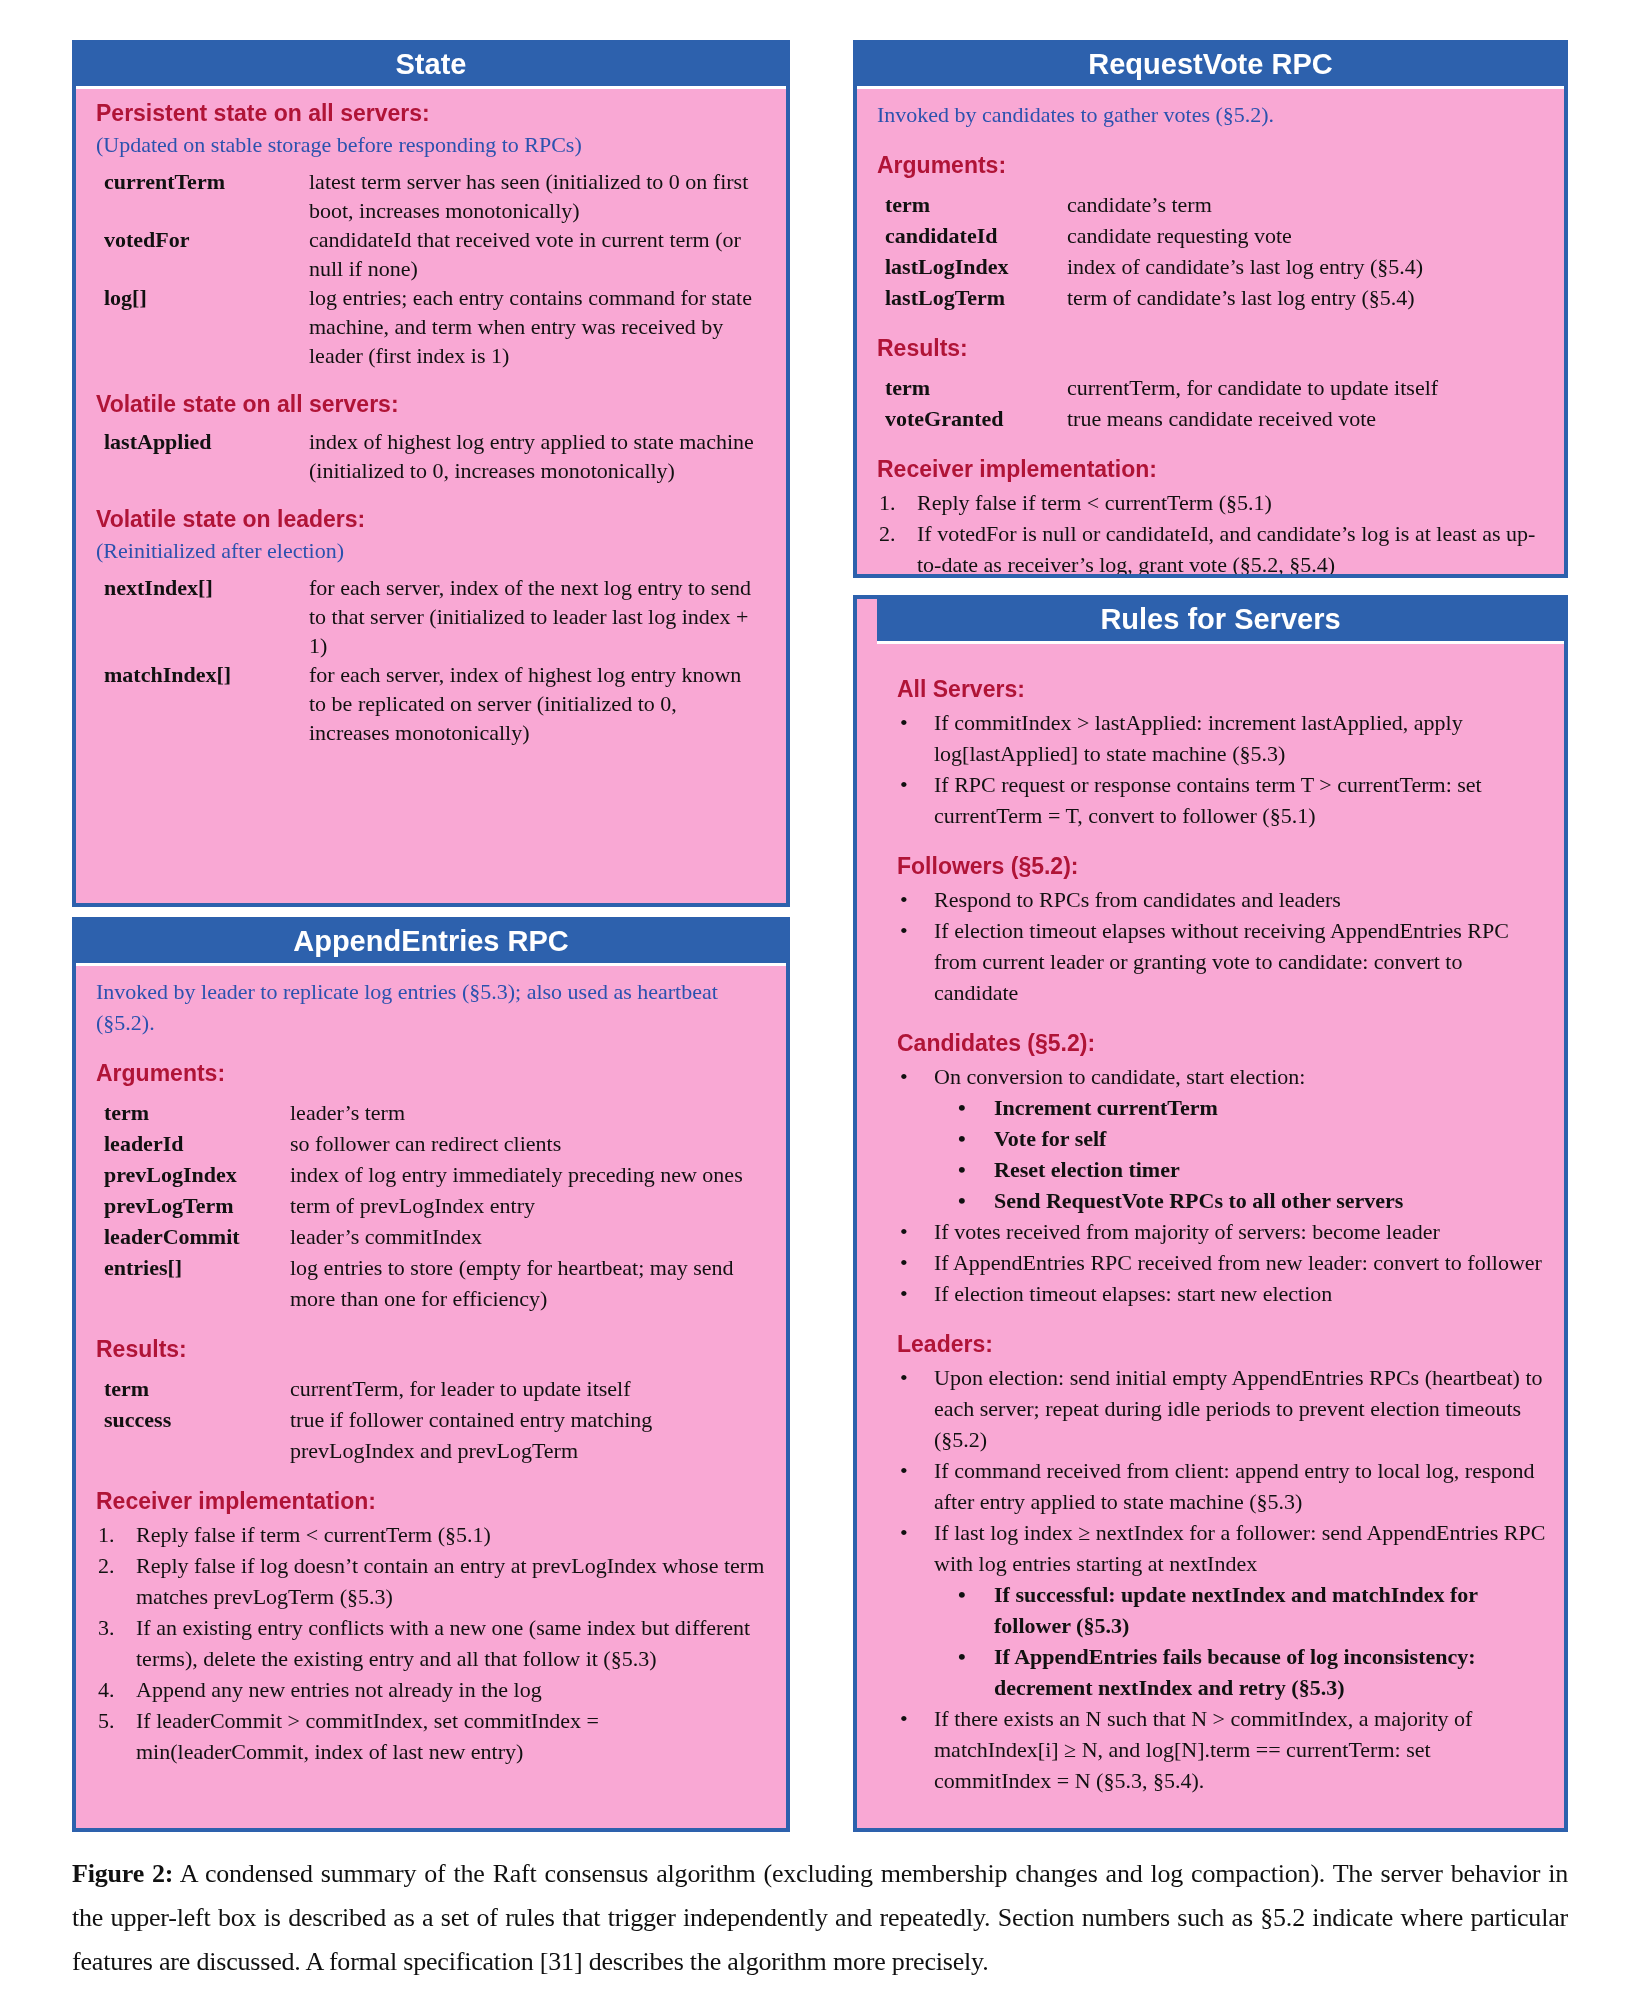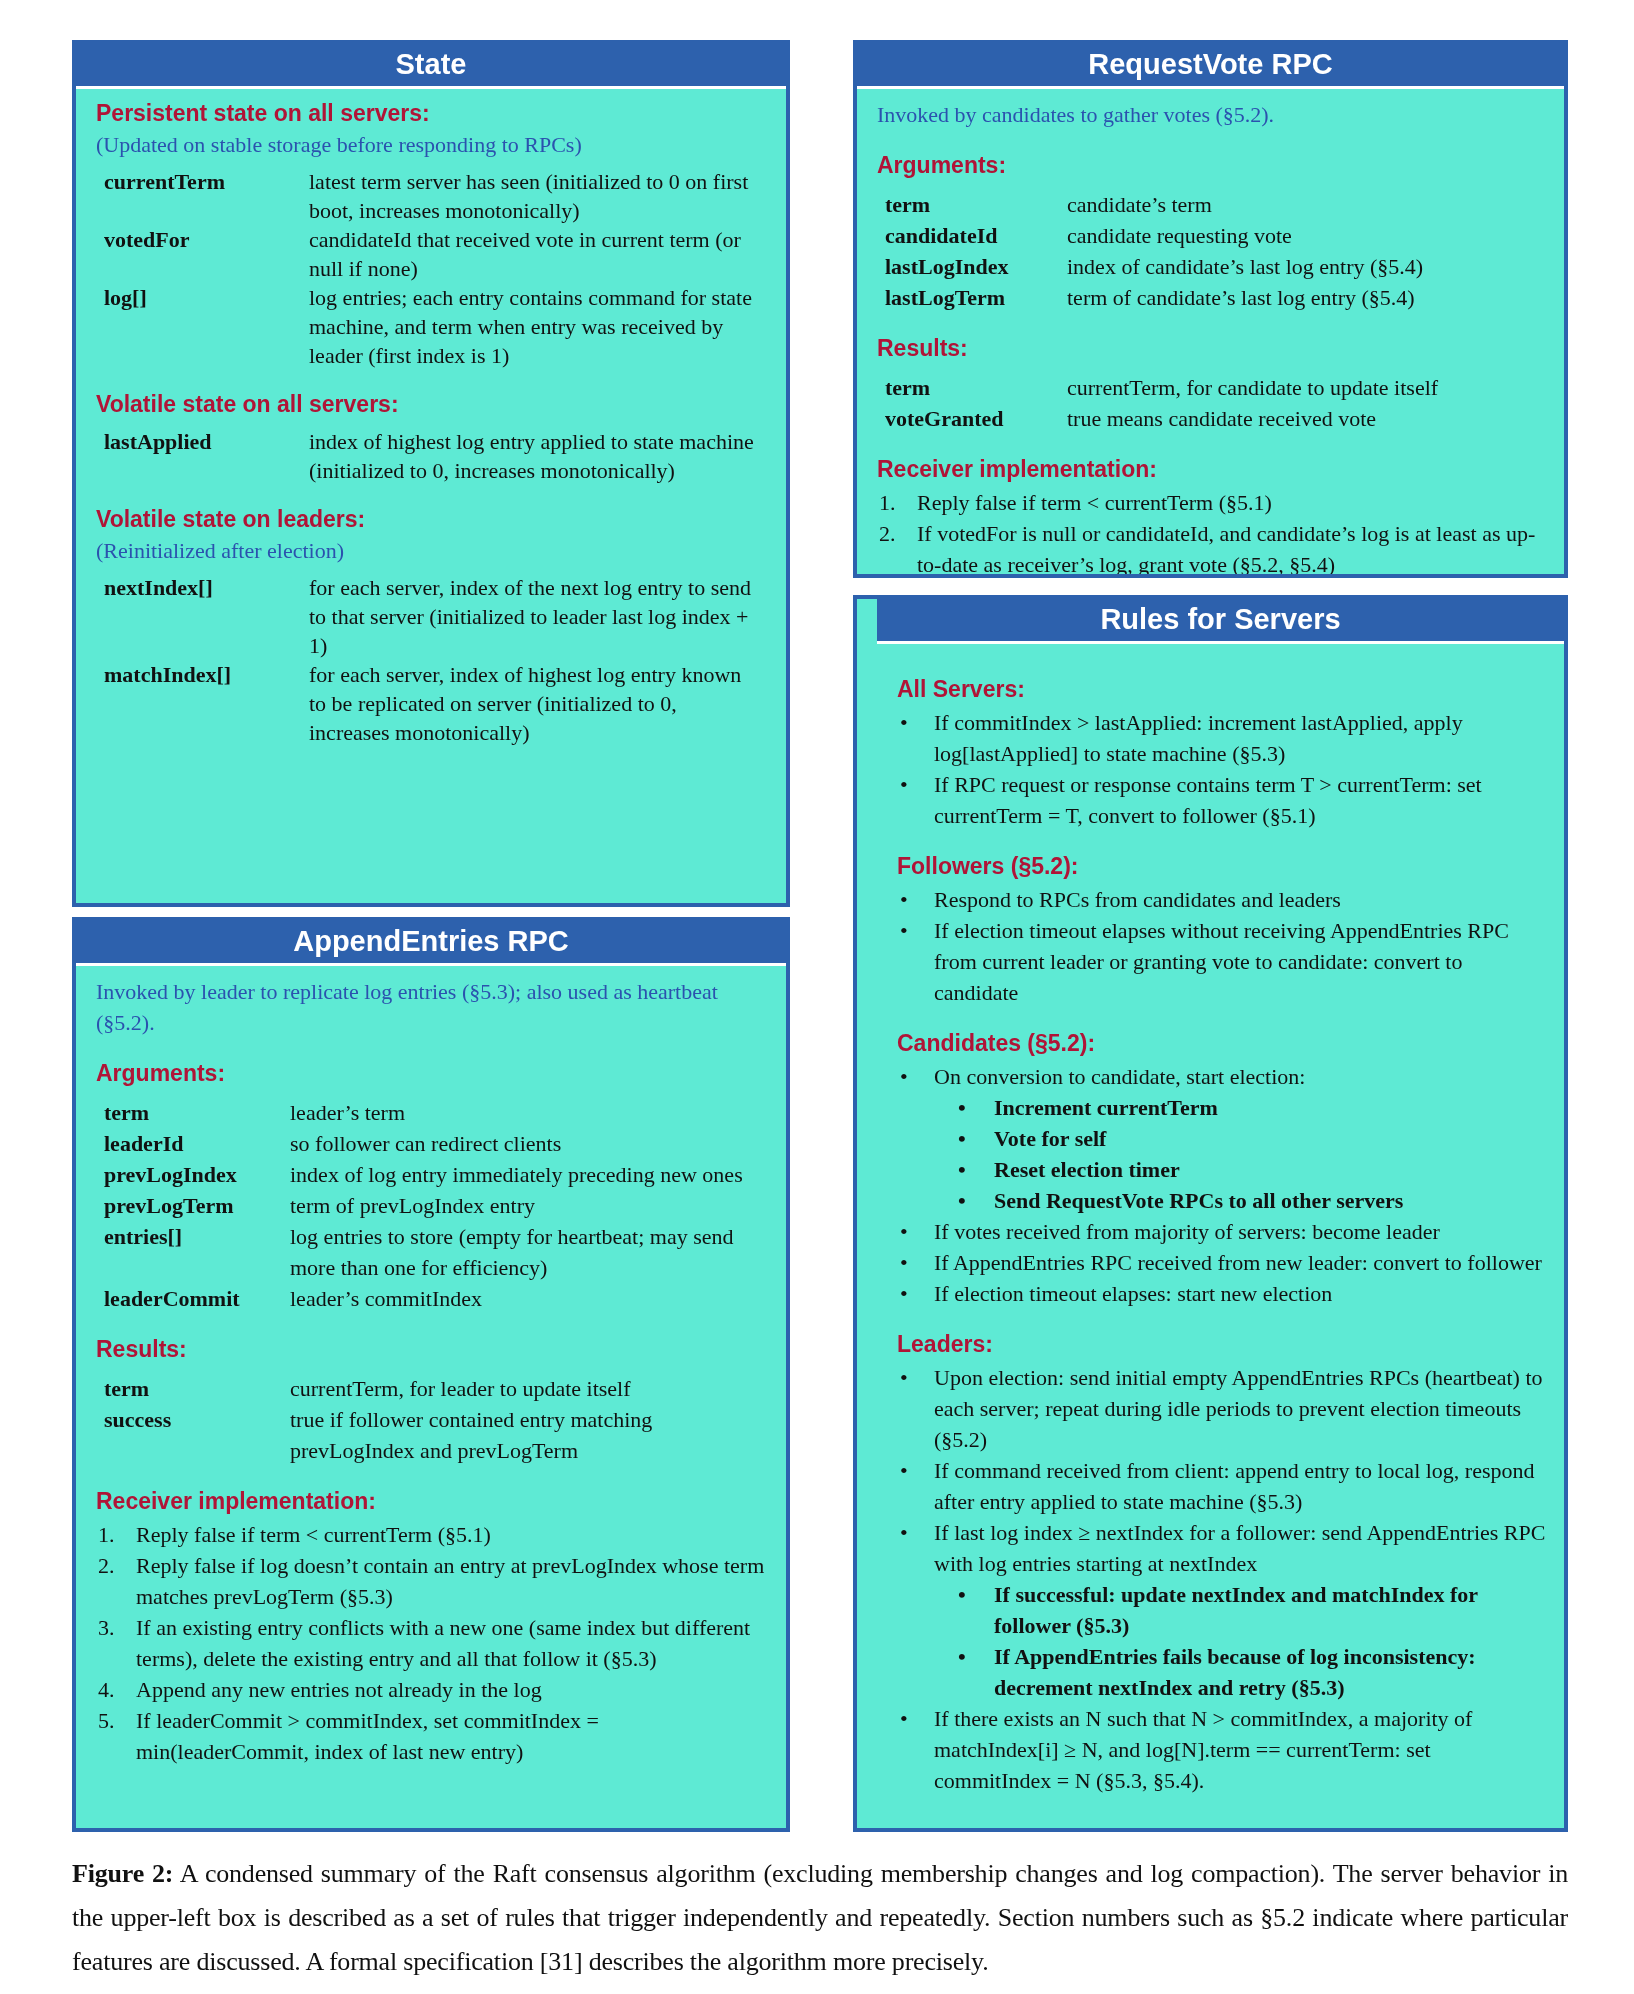--- a/index.html
+++ b/index.html
@@ -1,18 +1,18 @@
 <!DOCTYPE html>
 <html style="--box_blue: #2d61ad; --heading_red: #b01437; --note_blue: #2b52ae; --body_text: #111111;"><head>
 <meta charset="utf-8">
 <style>
   html,body{margin:0;padding:0;background:#ffffff;}
   .page{position:relative;width:1634px;height:1994px;background:#ffffff;overflow:hidden;
         font-family:"Liberation Serif",serif;color:#111;}
-  .box{position:absolute;border:4px solid var(--box_blue);background:#5eead4;box-sizing:border-box;overflow:hidden;}
+  .box{position:absolute;border:4px solid var(--box_blue);background:#f9a8d4;box-sizing:border-box;overflow:hidden;}
   .box-header{background:var(--box_blue);color:#ffffff;font-family:"Liberation Sans",sans-serif;
         font-weight:bold;font-size:29px;line-height:31px;text-align:center;padding:5px 0 6px 0;
         border-bottom:3px solid #ffffff;}
   .box-body{padding:10px 16px 8px 20px;font-size:22px;line-height:31px;}
   .tight .box-body{line-height:29px;}
   .box-body > *:first-child{margin-top:0;}
   h3.sec{color:var(--heading_red);font-family:"Liberation Sans",sans-serif;font-weight:bold;
         font-size:23px;margin:20px 0 2px 0;line-height:31px;}
   .tight h3.sec{line-height:29px;}
   .note,.intro{color:var(--note_blue);margin:0;}
@@ -109,27 +109,27 @@
             <div class="pname">prevLogIndex</div>
             <div class="pdesc">index of log entry immediately preceding new ones</div>
           </div>
 
           <div class="prow">
             <div class="pname">prevLogTerm</div>
             <div class="pdesc">term of prevLogIndex entry</div>
           </div>
 
           <div class="prow">
+            <div class="pname">leaderCommit</div>
+            <div class="pdesc">leader’s commitIndex</div>
+          </div>
+
+          <div class="prow">
             <div class="pname">entries[]</div>
             <div class="pdesc">log entries to store (empty for heartbeat; may send more than one for efficiency)</div>
-          </div>
-
-          <div class="prow">
-            <div class="pname">leaderCommit</div>
-            <div class="pdesc">leader’s commitIndex</div>
           </div>
         </div>
       <h3 class="sec">Results:</h3>
       <div class="params">
 
           <div class="prow">
             <div class="pname">term</div>
             <div class="pdesc">currentTerm, for leader to update itself</div>
           </div>
 

